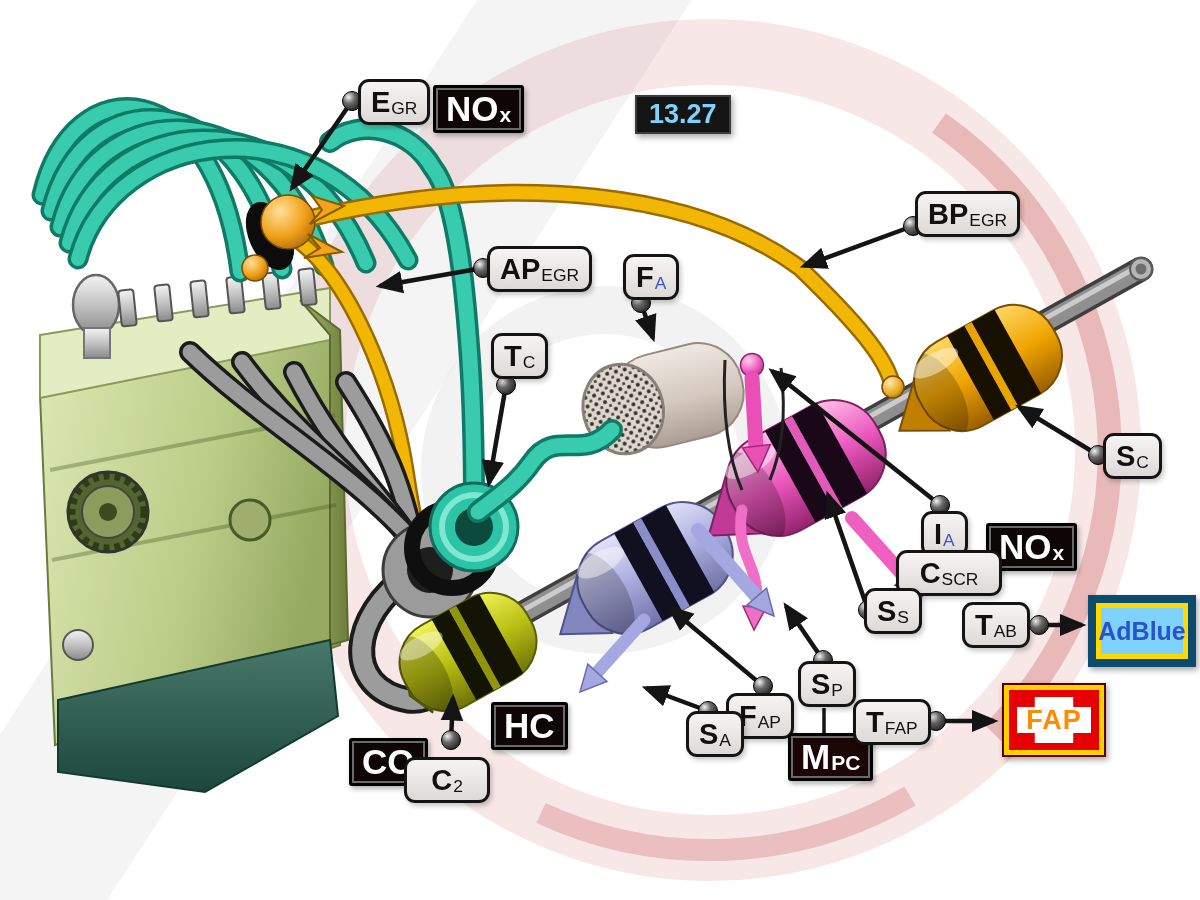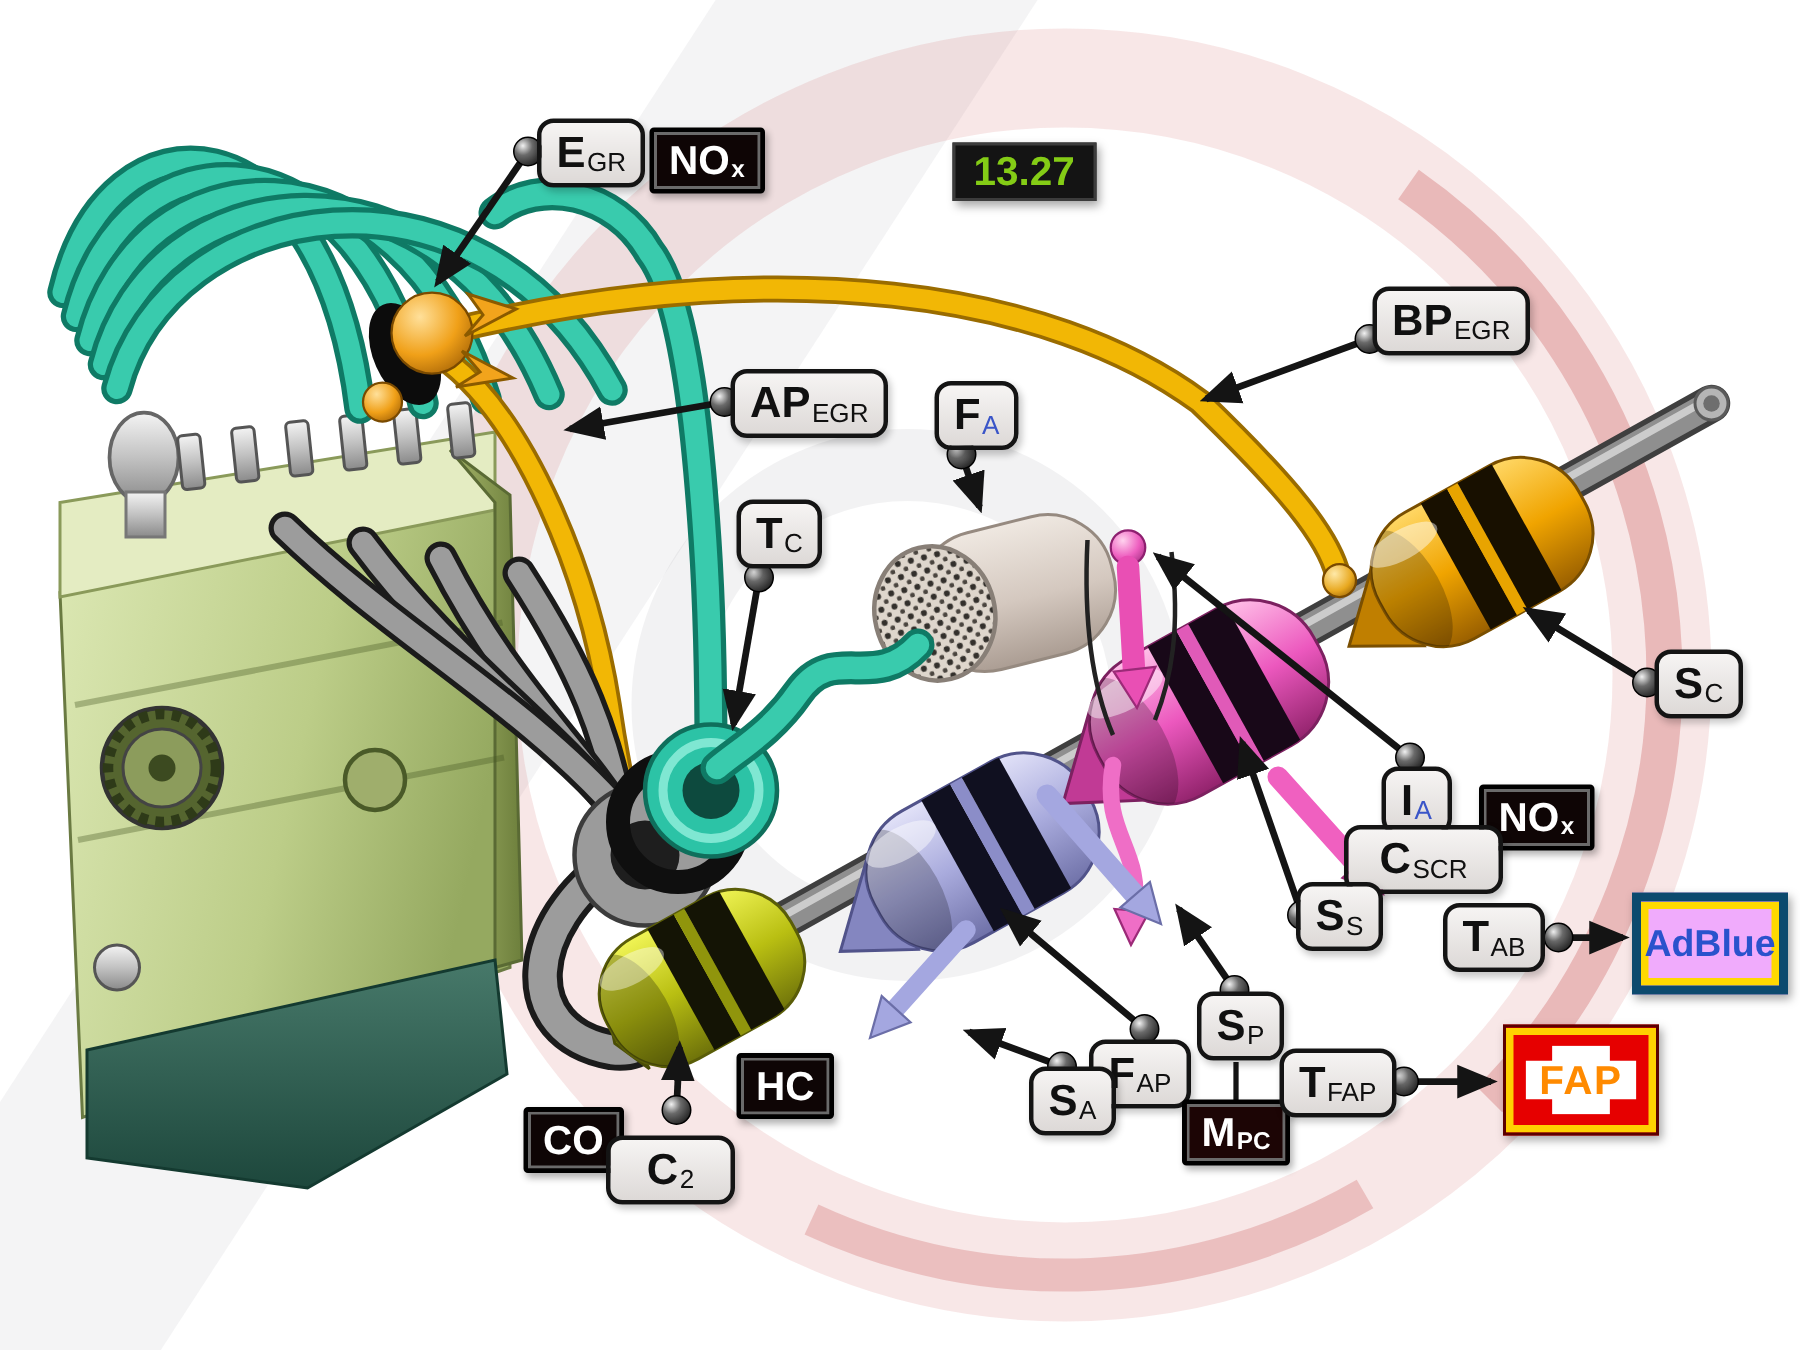--- a/index.html
+++ b/index.html
@@ -7,28 +7,28 @@
          font-family:"Liberation Sans",sans-serif;}
   #art{position:absolute;left:0;top:0;z-index:1;}
   .lbl{position:absolute;z-index:5;display:flex;align-items:center;justify-content:center;
        white-space:nowrap;background:linear-gradient(180deg,#f6f4f3,#ddd9d7);
        border:3px solid #141414;border-radius:11px;font-weight:bold;font-size:29px;color:#101010;
        padding:1px 10px;min-height:38px;box-shadow:2px 3px 5px rgba(0,0,0,.22);}
   .lbl sub{display:inline-block;font-size:0.60em;font-weight:normal;transform:translateY(6px);margin-left:1px;}
   .sub-blue{color:#3a55c8;}
   .box-dark{position:absolute;z-index:5;display:flex;align-items:center;justify-content:space-between;
        white-space:nowrap;background:#0e0505;border:3px solid #000;border-radius:3px;
-       font-weight:bold;font-size:27px;color:#fff;padding:1px 10px;min-height:36px;
+       font-weight:bold;font-size:35px;color:#fff;padding:1px 10px;min-height:36px;
        box-shadow:inset 0 0 0 2px #6a6a6a, 2px 3px 5px rgba(0,0,0,.3);}
   .box-dark sub{display:inline-block;font-size:0.60em;font-weight:bold;transform:translateY(6px);margin-left:1px;}
   .fig-box{position:absolute;z-index:5;display:flex;align-items:center;justify-content:center;
-       background:#141414;border:2px solid #3c3c3c;color:#84cc16;font-weight:bold;font-size:27px;
+       background:#141414;border:2px solid #3c3c3c;color:#7dd3fc;font-weight:bold;font-size:27px;
        padding:2px 12px;box-shadow:2px 3px 6px rgba(0,0,0,.35);}
   .adblue-box{position:absolute;z-index:5;display:flex;align-items:center;justify-content:center;
-       background:#f0abfc;border:6px solid #0c4a6e;box-shadow:inset 0 0 0 5px #ffd900,2px 3px 6px rgba(0,0,0,.35);
+       background:#7dd3fc;border:8px solid #0c4a6e;box-shadow:inset 0 0 0 5px #ffd900,2px 3px 6px rgba(0,0,0,.35);
        color:#2a52cc;font-weight:bold;font-size:25px;width:92px;height:56px;}
   .fap-box{position:absolute;z-index:5;display:flex;align-items:center;justify-content:center;
        background:#e60000;border:2px solid #5a0000;box-shadow:inset 0 0 0 5px #ffd000,2px 3px 6px rgba(0,0,0,.35);
        width:100px;height:70px;}
   .fap-cross{display:flex;align-items:center;justify-content:center;background:#ffffff;width:74px;height:46px;
        clip-path:polygon(24% 0,76% 0,76% 22%,100% 22%,100% 78%,76% 78%,76% 100%,24% 100%,24% 78%,0 78%,0 22%,24% 22%);
        color:#ff8a00;font-weight:bold;font-size:27px;letter-spacing:1px;}
 </style>
 </head>
 <body>

